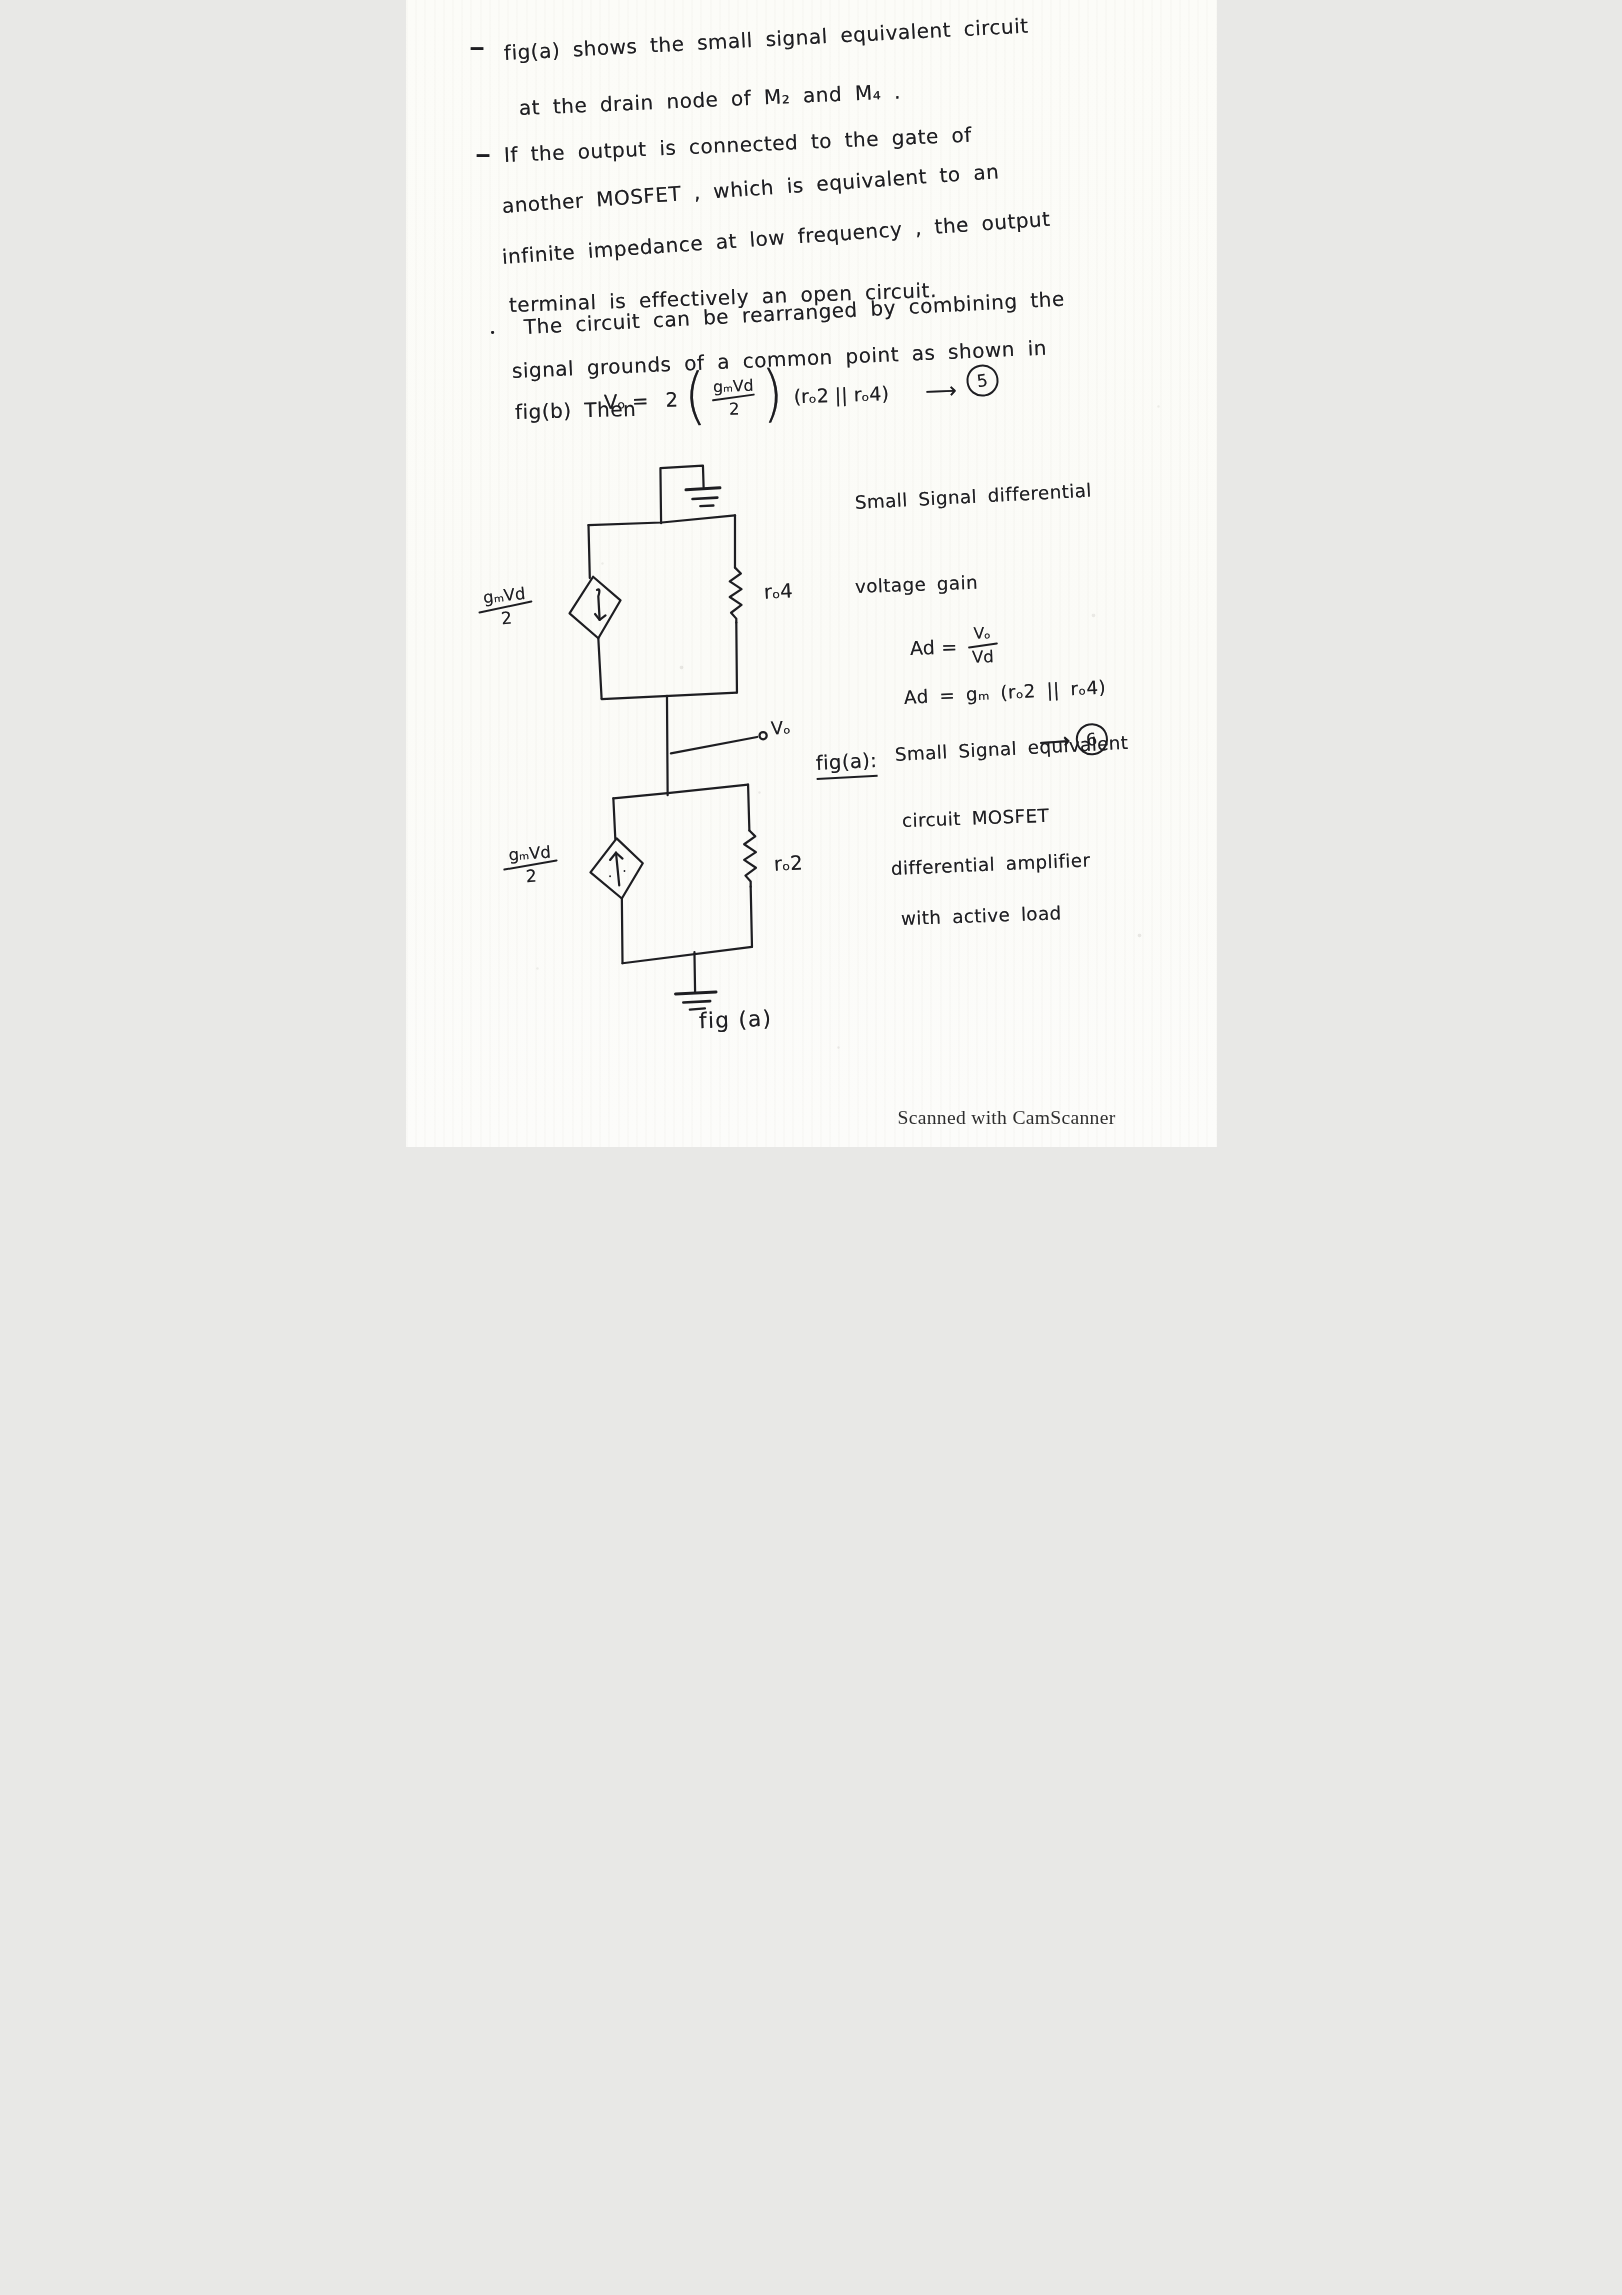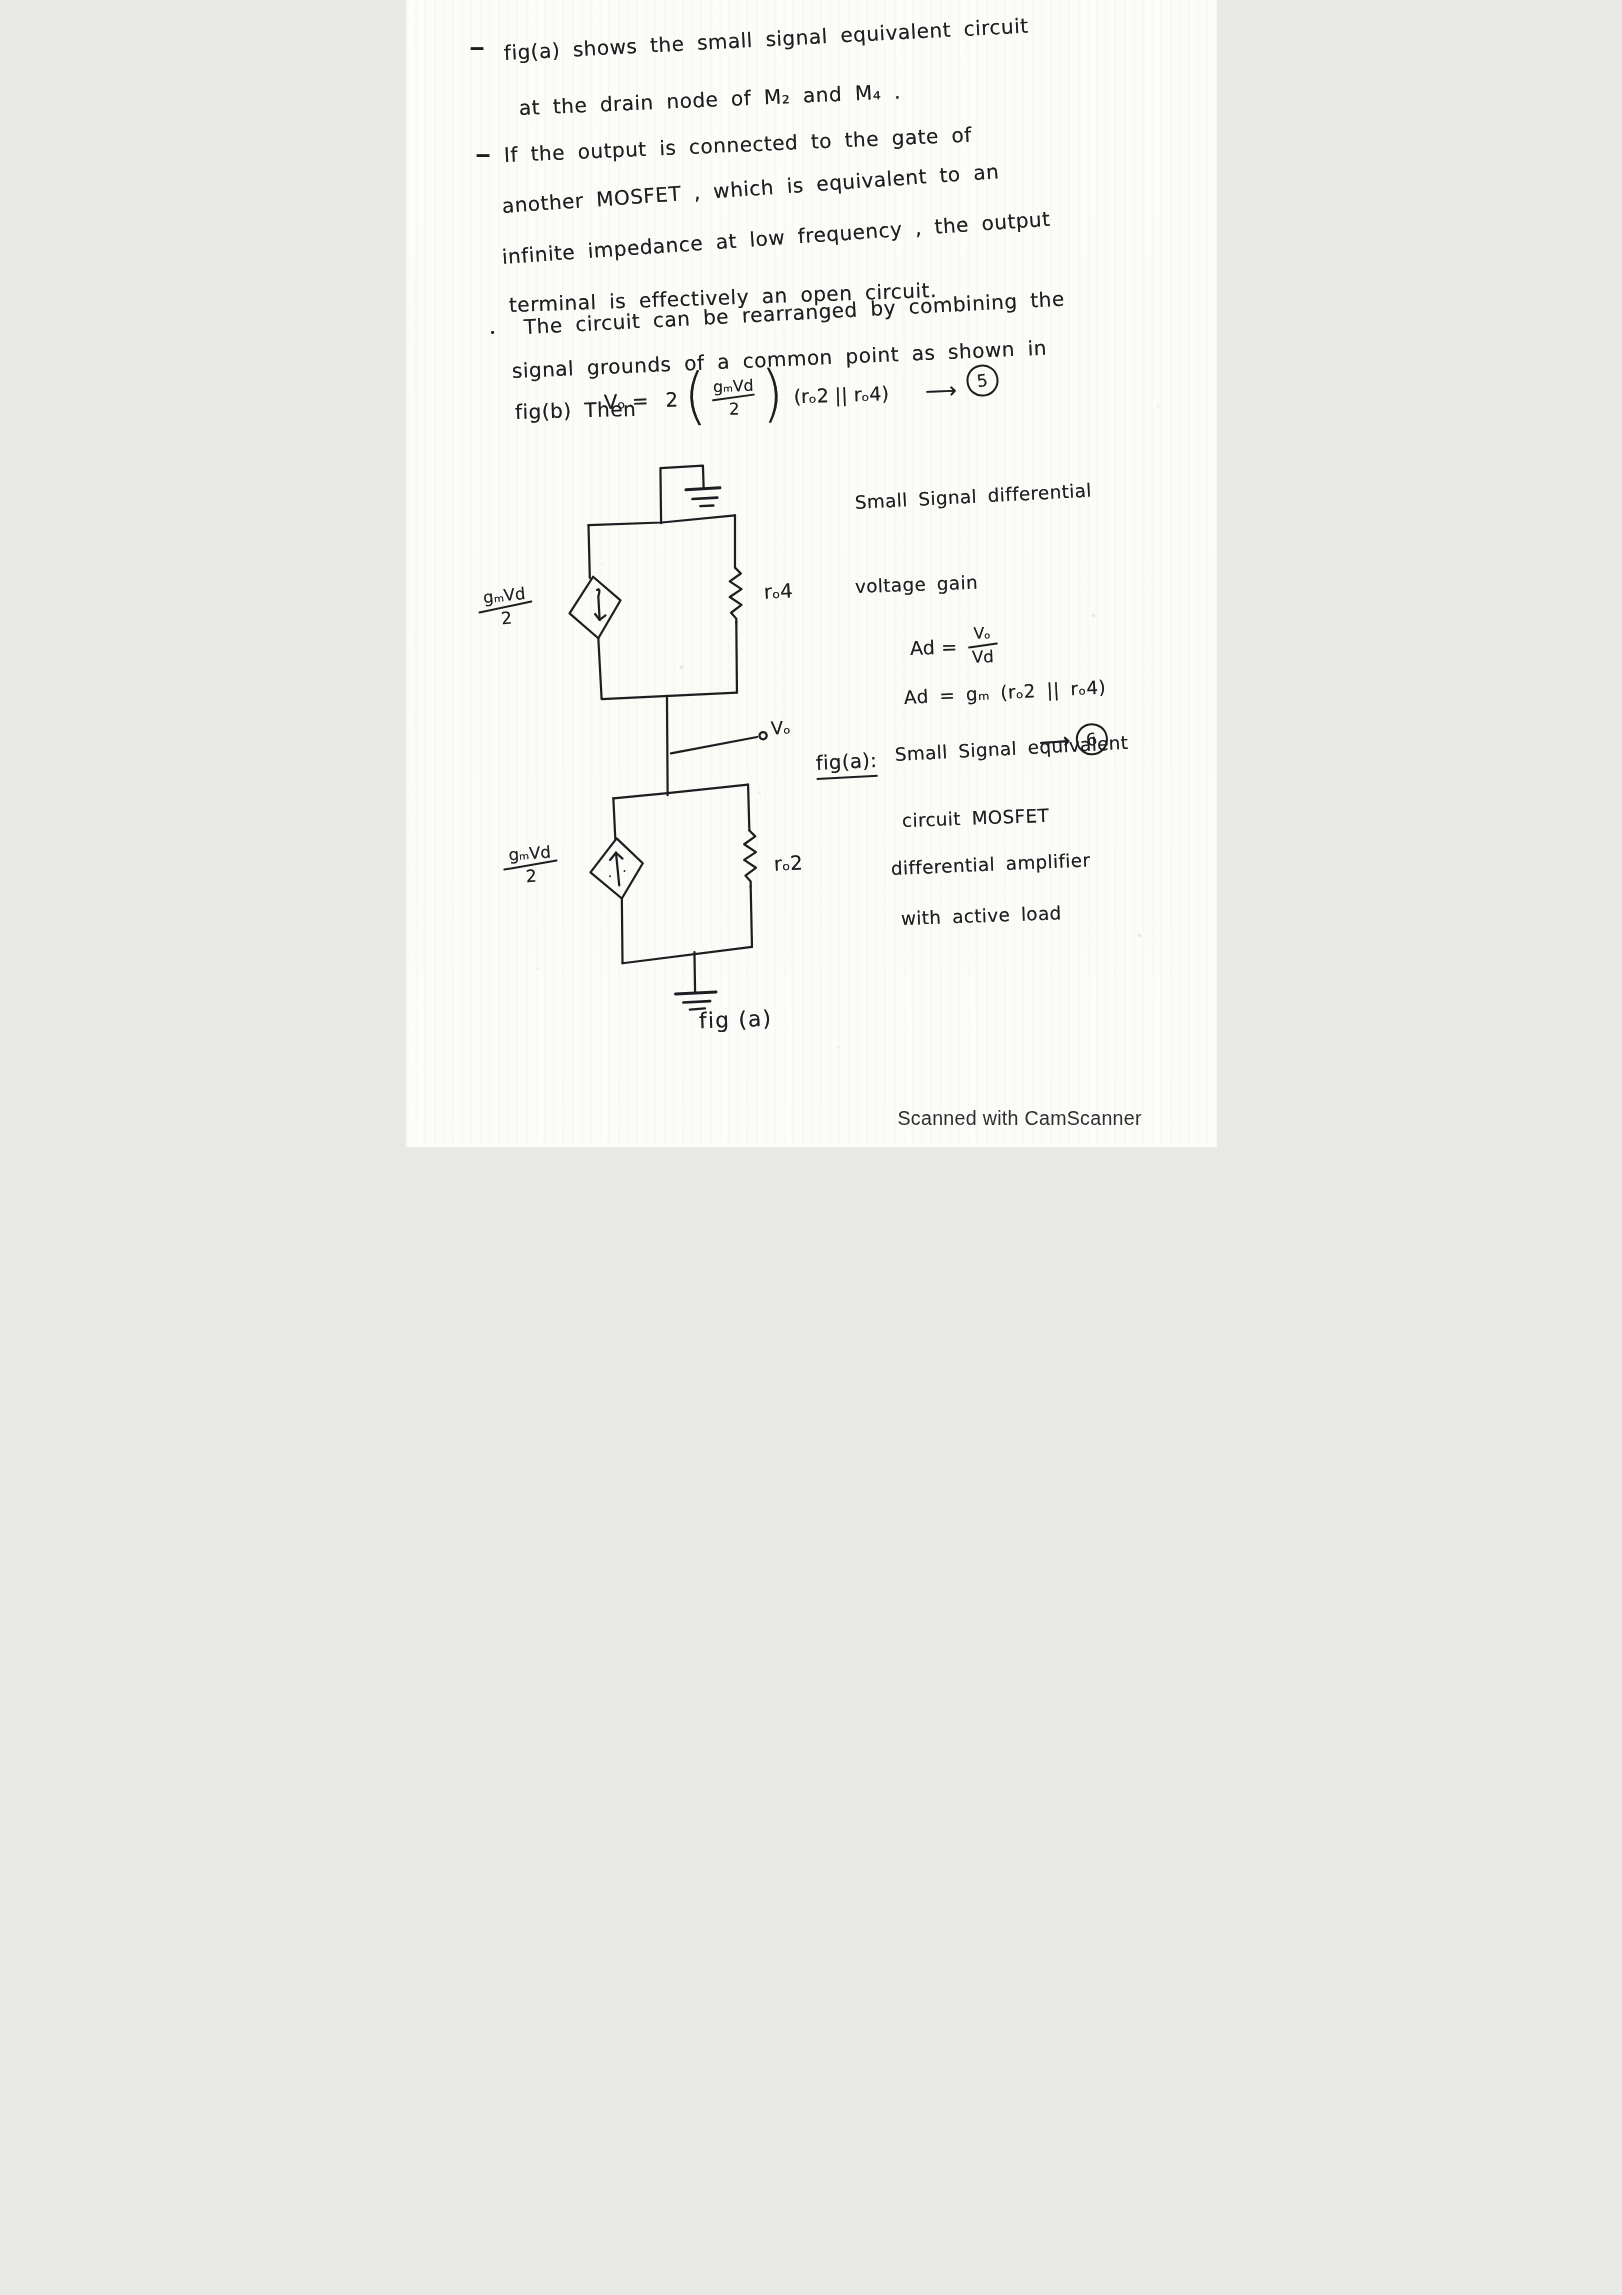--- a/index.html
+++ b/index.html
@@ -26,21 +26,21 @@
   .frac{display:inline-flex;flex-direction:column;align-items:center;line-height:1.05;}
   .frac .top{font-size:15.7px;}
   .frac .bot{font-size:16.4px;}
   .frac .bar{height:2px;background:#1e1e22;border-radius:1.3px;transform:rotate(-6deg);margin:2px 0;}
   .circle-num{display:inline-flex;align-items:center;justify-content:center;
       width:27.5px;height:27.5px;border:2px solid #1e1e22;border-radius:50%;
       font-size:17px;transform:rotate(-6deg);}
   .arrow-glyph{font-size:22px;letter-spacing:-1.3px;}
   .underline-fig{border-bottom:2px solid #1e1e22;padding-bottom:2.6px;}
   .footer-brand{position:absolute;left:492px;top:1107px;
-      font-family:Liberation Sans, sans-serif;
+      font-family:Liberation Serif, serif;
       font-size:19.6px;color:#2e2e2e;letter-spacing:0.3px;}
   svg{position:absolute;left:0;top:0;}
   .speckles{position:absolute;left:0;top:0;width:1.3px;height:1.3px;border-radius:50%;
     box-shadow:
       275px 667px 0 1.3px rgba(70,60,50,.10),
       563px 497px 0 0.7px rgba(70,60,50,.10),
       687px 615px 0 1.3px rgba(70,60,50,.09),
       641px 811px 0 0.7px rgba(70,60,50,.10),
       353px 792px 0 0.7px rgba(70,60,50,.09),
       196px 563px 0 0.7px rgba(70,60,50,.08),

